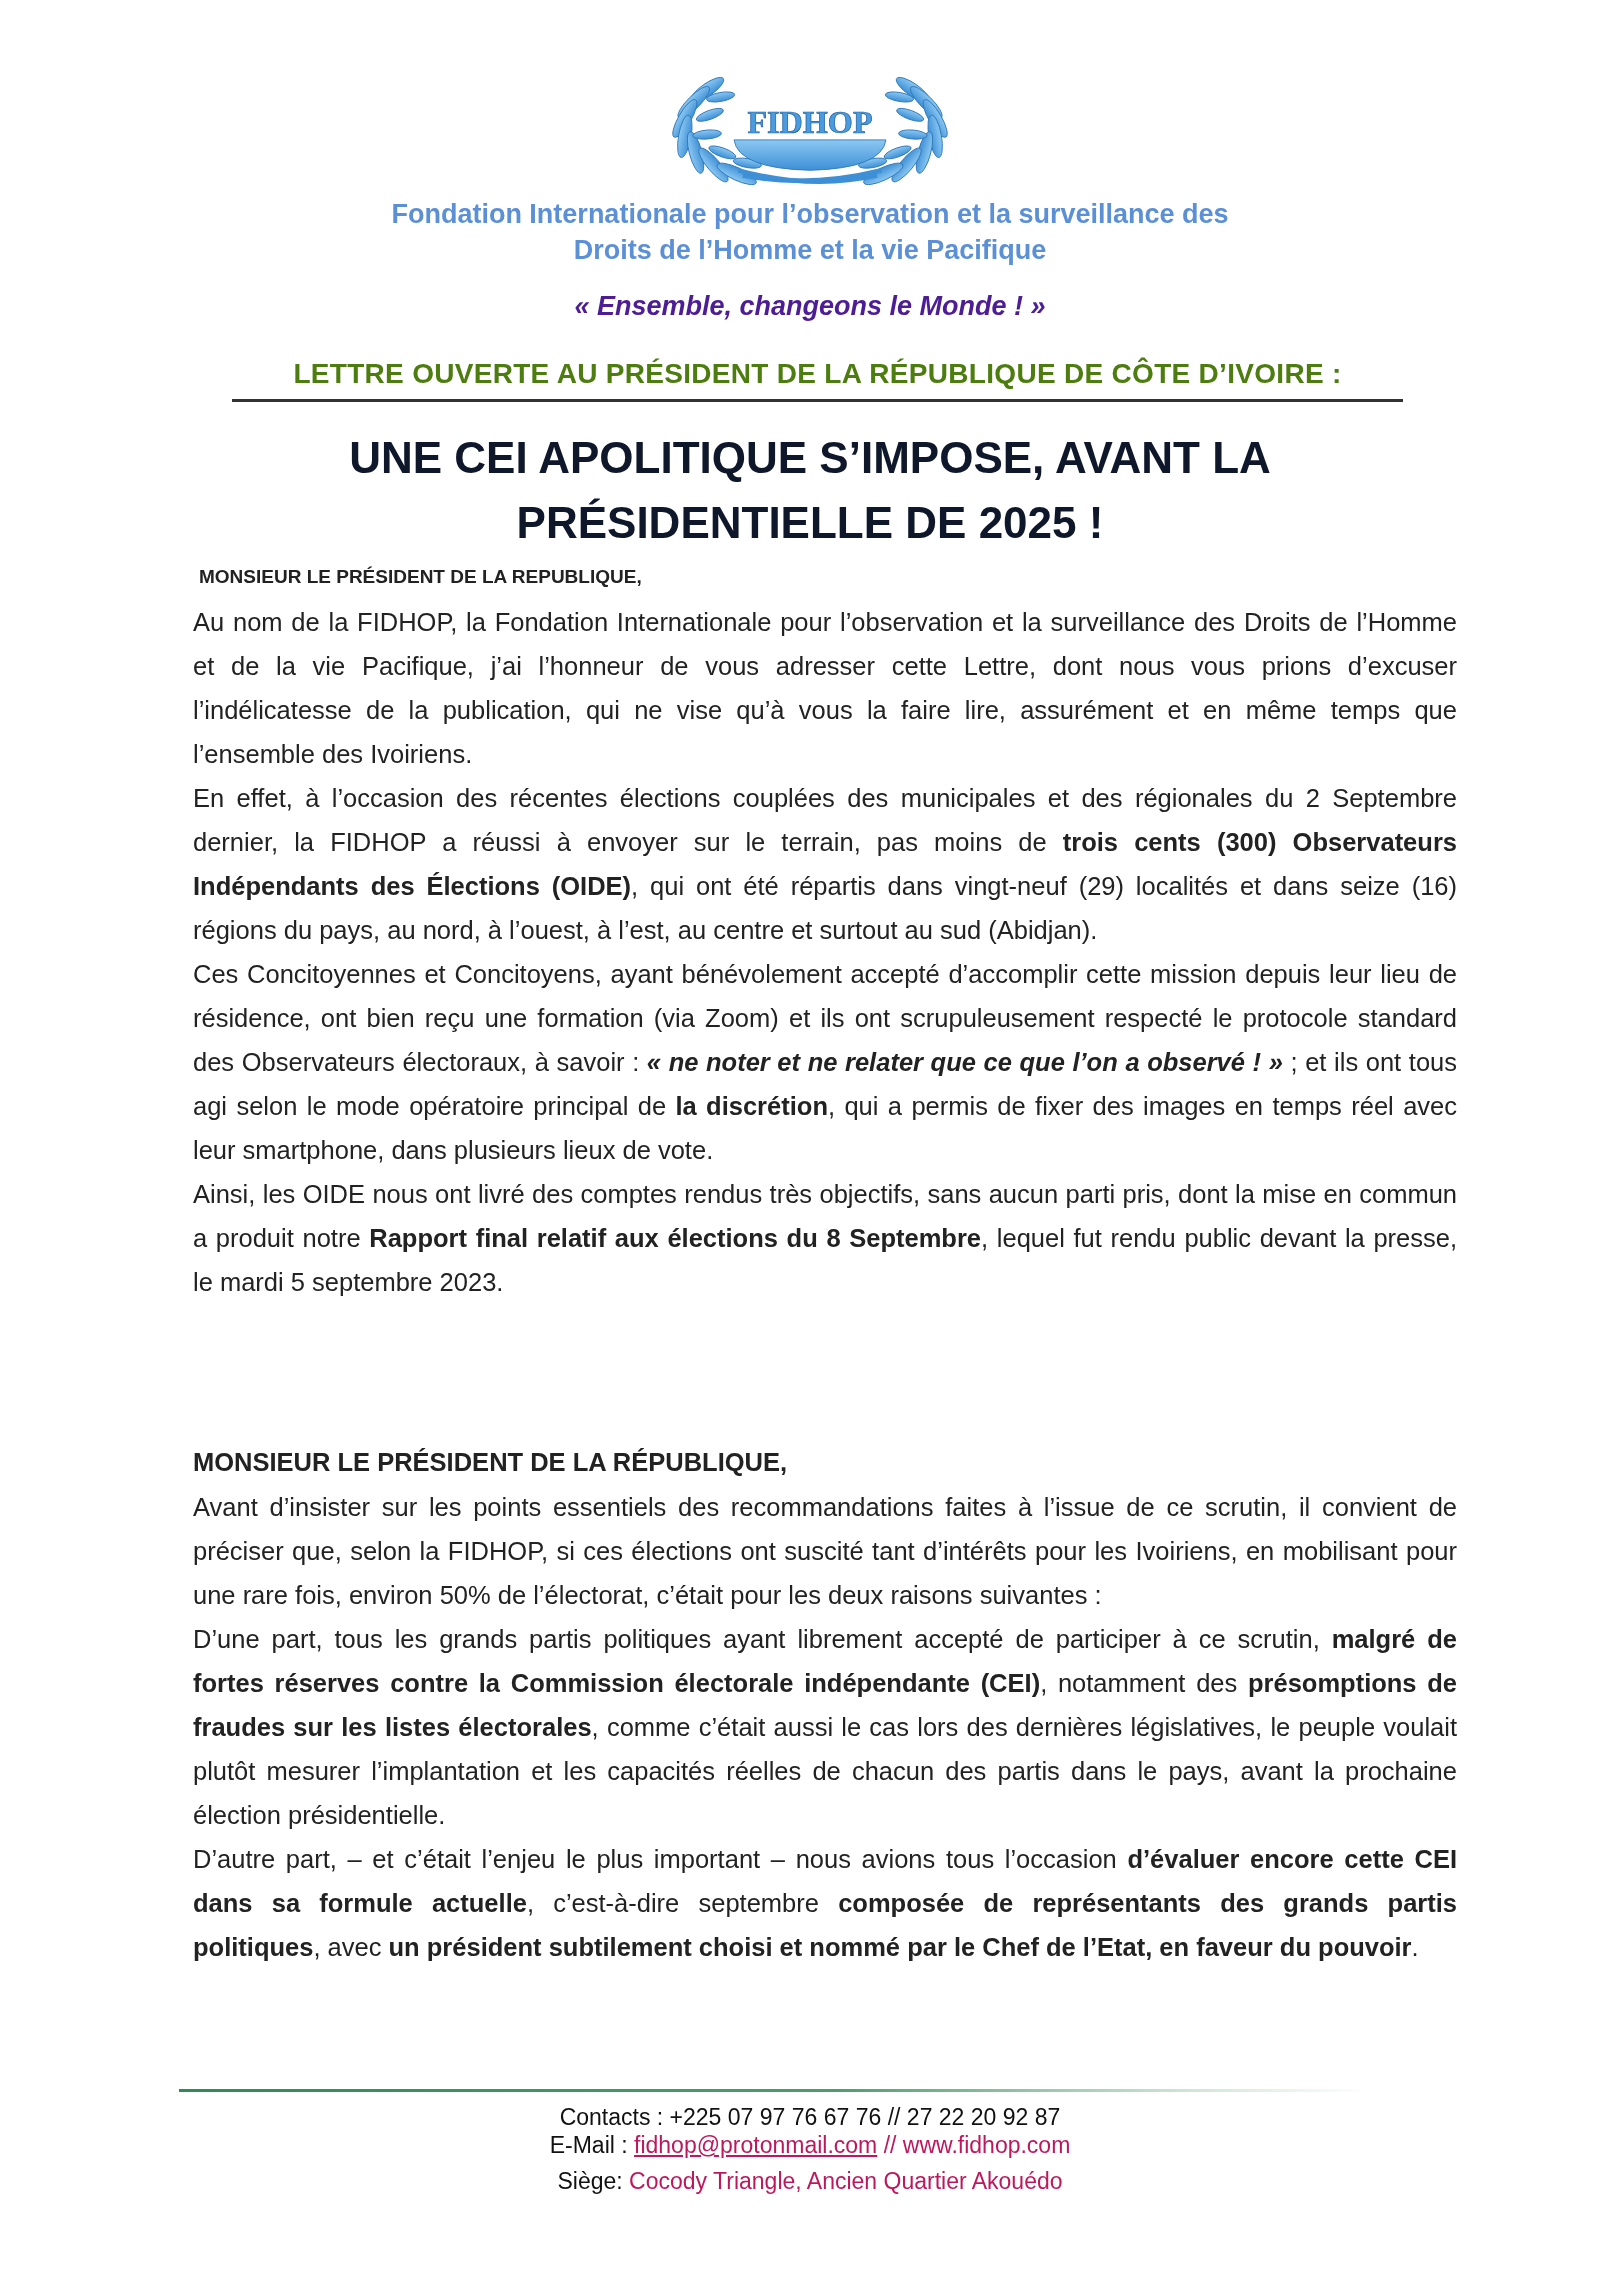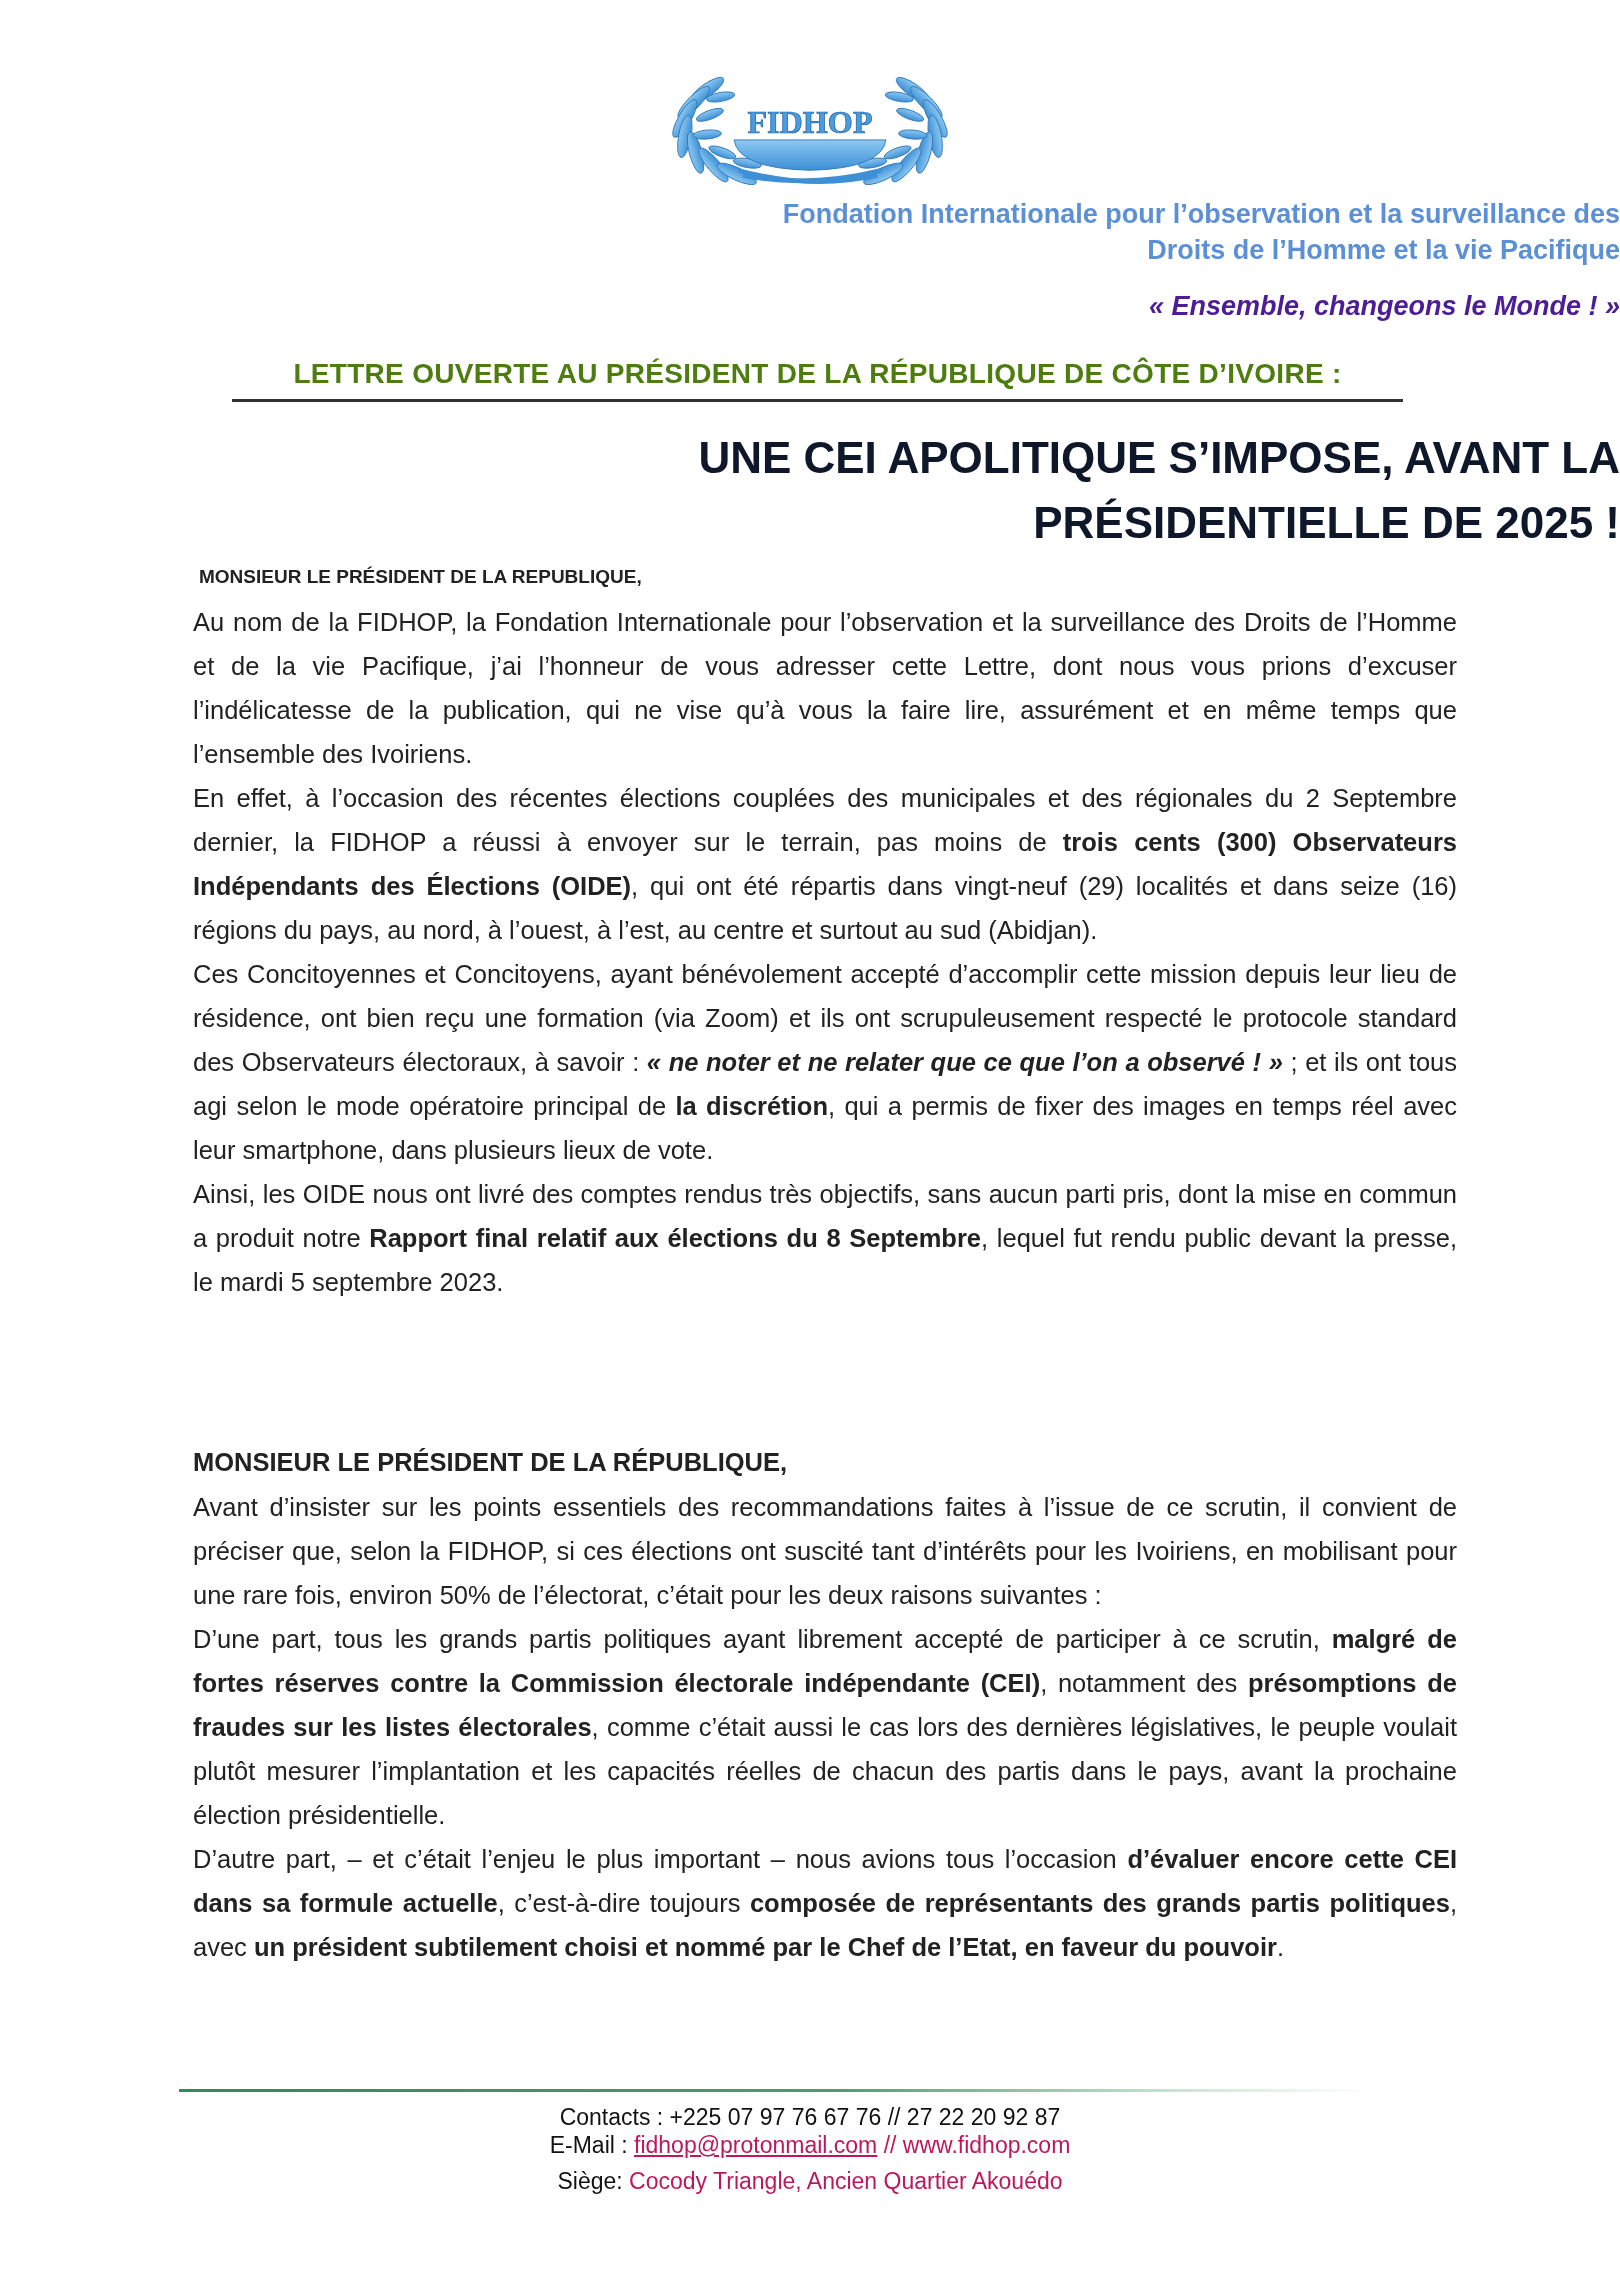--- a/index.html
+++ b/index.html
@@ -1,19 +1,19 @@
 <!DOCTYPE html>
 <html style="font-size:14.3px"><head>
 <meta charset="utf-8">
 <style>
   html, body { margin:0; padding:0; background:#ffffff; }
   body { width:1620px; height:2293px; position:relative; overflow:hidden;
          font-family:"Liberation Sans", "DejaVu Sans", sans-serif; color:#222222; }
   .abs { position:absolute; }
-  .center { left:0; width:1620px; text-align:right; }
+  .center { left:0; width:1620px; text-align:center; }
   #logo { left:658px; top:70px; width:304px; height:121px; }
   .hdr { color:#5b8fd6; font-weight:bold; font-size:27px; line-height:36px; }
   #org-line1 { top:196px; }
   #org-line2 { top:232px; }
   #motto { top:287px; font-style:italic; font-weight:bold; font-size:27px; color:#4c1d95; line-height:39px; }
   #kicker { top:356px; left:232px; width:1171px; text-align:center; color:#4d7c0f; font-weight:bold; font-size:28px; line-height:36px; letter-spacing:0.3px; }
   #kicker-rule { top:399px; left:232px; width:1171px; height:2.7px; background:#333; }
   .title { color:#0f172a; font-weight:bold; font-size:44px; line-height:63px; }
   #title-l1 { top:426px; }
   #title-l2 { top:491px; }
@@ -101,21 +101,21 @@
   <p class="p"><span>En effet, à l’occasion des récentes élections couplées des municipales et des régionales du 2 Septembre dernier, la FIDHOP a réussi à envoyer sur le terrain, pas moins de </span><b>trois cents (300) Observateurs Indépendants des Élections (OIDE)</b><span>, qui ont été répartis dans vingt-neuf (29) localités et dans seize (16) régions du pays, au nord, à l’ouest, à l’est, au centre et surtout au sud (Abidjan).</span></p>
   <p class="p"><span>Ces Concitoyennes et Concitoyens, ayant bénévolement accepté d’accomplir cette mission depuis leur lieu de résidence, ont bien reçu une formation (via Zoom) et ils ont scrupuleusement respecté le protocole standard des Observateurs électoraux, à savoir : </span><span class="bi">« ne noter et ne relater que ce que l’on a observé ! »</span><span> ; et ils ont tous agi selon le mode opératoire principal de </span><b>la discrétion</b><span>, qui a permis de fixer des images en temps réel avec leur smartphone, dans plusieurs lieux de vote.</span></p>
   <p class="p"><span>Ainsi, les OIDE nous ont livré des comptes rendus très objectifs, sans aucun parti pris, dont la mise en commun a produit notre </span><b>Rapport final relatif aux élections du 8 Septembre</b><span>, lequel fut rendu public devant la presse, le mardi 5 septembre 2023.</span></p>
 </div>
 
 <div id="salute2" class="abs">MONSIEUR LE PRÉSIDENT DE LA RÉPUBLIQUE,</div>
 
 <div id="block2" class="abs body">
   <p class="p">Avant d’insister sur les points essentiels des recommandations faites à l’issue de ce scrutin, il convient de préciser que, selon la FIDHOP, si ces élections ont suscité tant d’intérêts pour les Ivoiriens, en mobilisant pour une rare fois, environ 50% de l’électorat, c’était pour les deux raisons suivantes :</p>
   <p class="p"><span>D’une part, tous les grands partis politiques ayant librement accepté de participer à ce scrutin, </span><b>malgré de fortes réserves contre la Commission électorale indépendante (CEI)</b><span>, notamment des </span><b>présomptions de fraudes sur les listes électorales</b><span>, comme c’était aussi le cas lors des dernières législatives, le peuple voulait plutôt mesurer l’implantation et les capacités réelles de chacun des partis dans le pays, avant la prochaine élection présidentielle.</span></p>
-  <p class="p"><span>D’autre part, – et c’était l’enjeu le plus important – nous avions tous l’occasion </span><b>d’évaluer encore cette CEI dans sa formule actuelle</b><span>, c’est-à-dire toujours </span><b>composée de représentants des grands partis politiques</b><span>, avec </span><b>un président subtilement choisi et nommé par le Chef de l’Etat, en faveur du pouvoir</b><span>.</span></p>
+  <p class="p"><span>D’autre part, – et c’était l’enjeu le plus important – nous avions tous l’occasion </span><b>d’évaluer encore cette CEI dans sa formule actuelle</b><span>, c’est-à-dire septembre </span><b>composée de représentants des grands partis politiques</b><span>, avec </span><b>un président subtilement choisi et nommé par le Chef de l’Etat, en faveur du pouvoir</b><span>.</span></p>
 </div>
 
 <div id="footer-rule" class="abs"></div>
 <div id="foot1" class="abs foot">
   <span>Contacts : </span><span>+225 07 97 76 67 76 // 27 22 20 92 87</span>
 </div>
 <div id="foot2" class="abs foot">
   <span>E-Mail : </span><a class="link ul">fidhop@protonmail.com</a><span class="link"> // </span><a class="link">www.fidhop.com</a>
 </div>
 <div id="foot3" class="abs foot">

